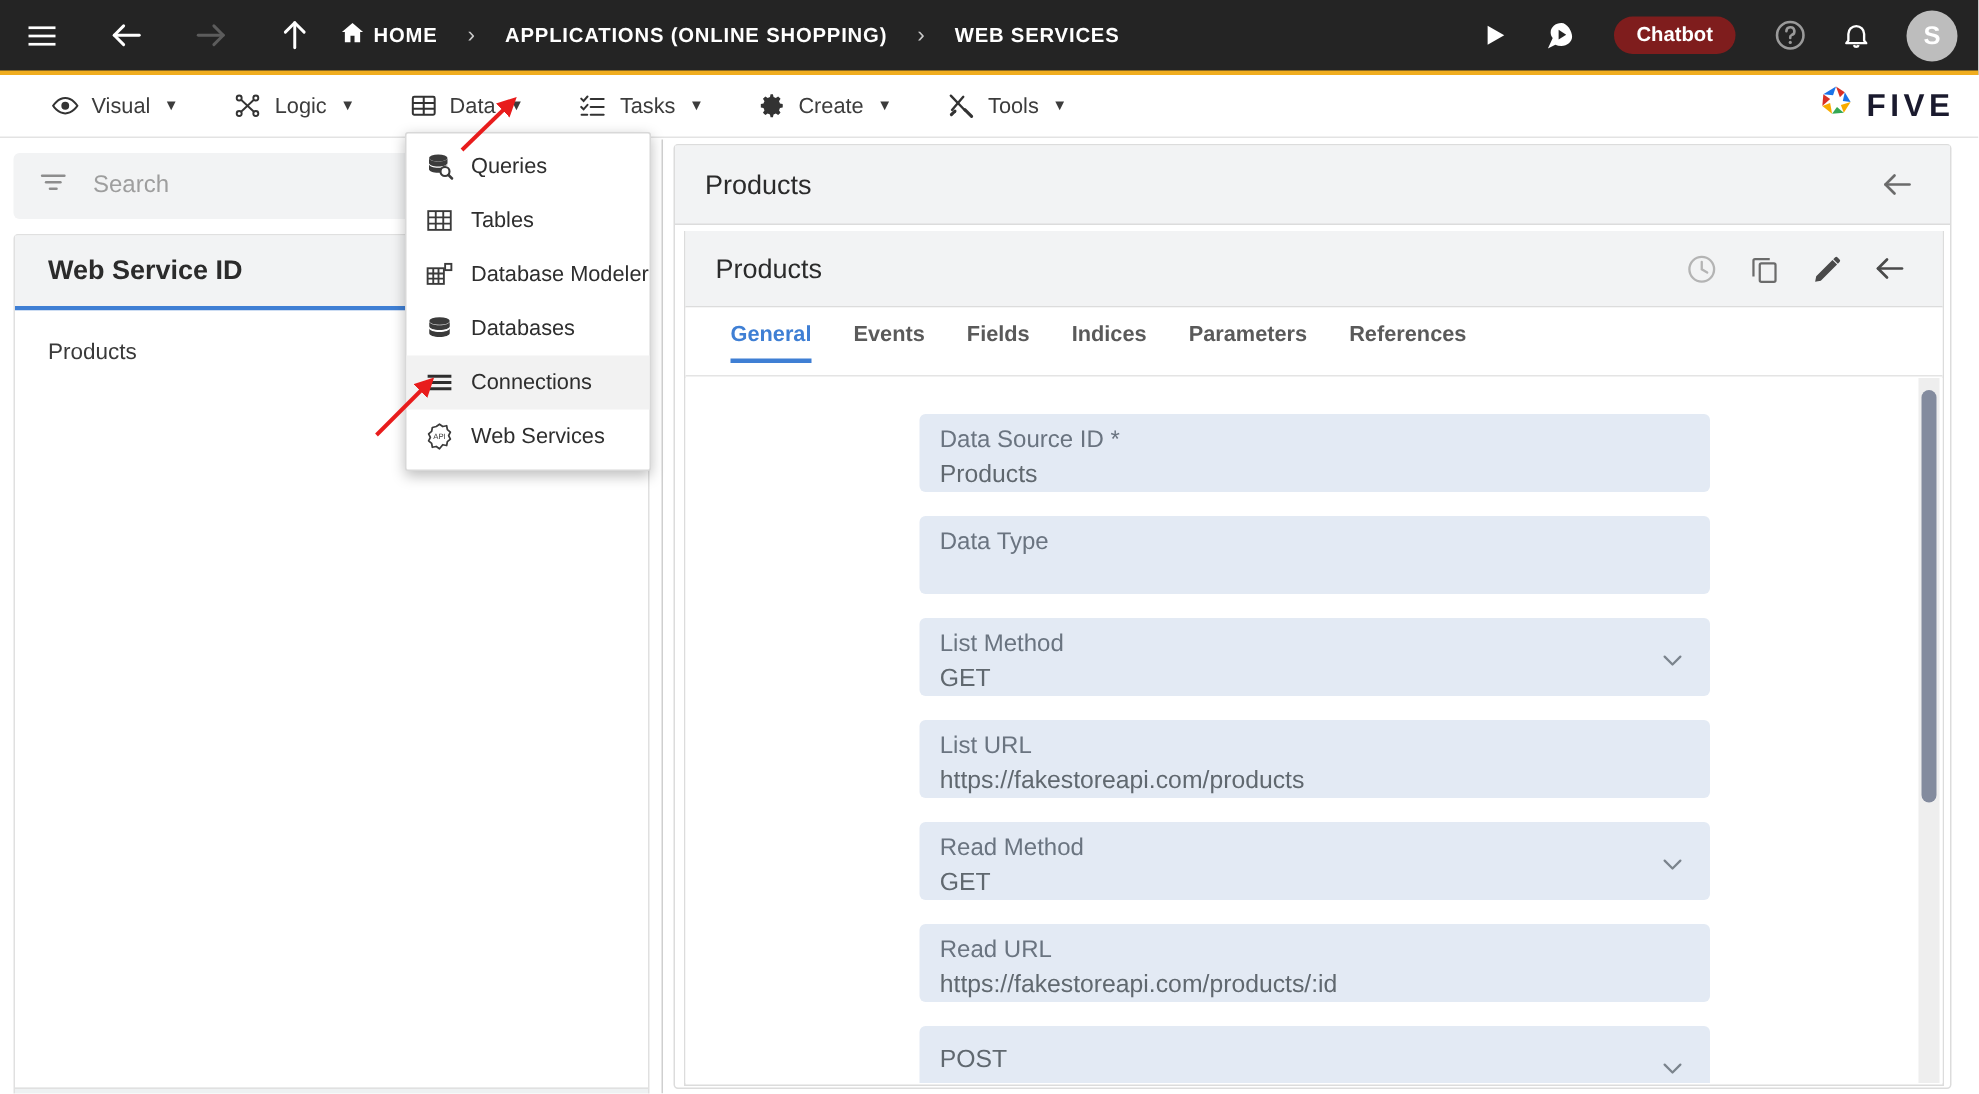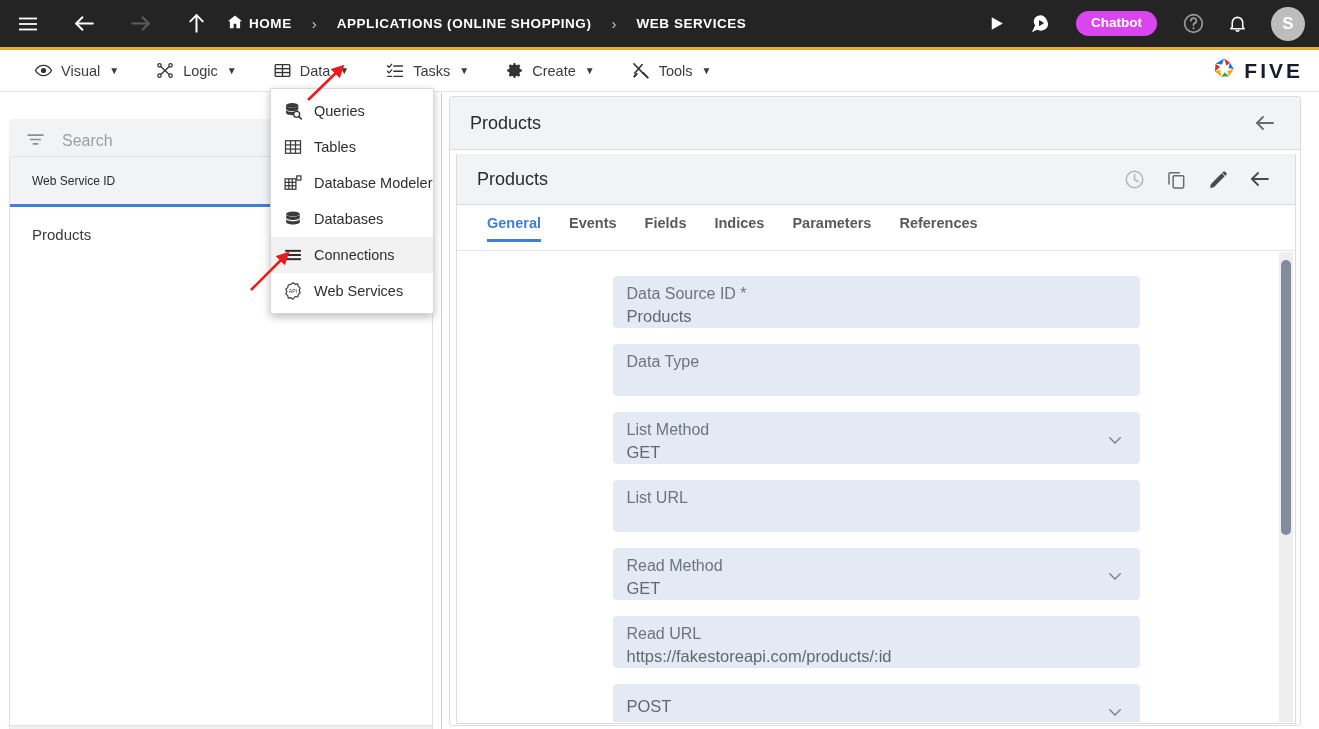--- a/index.html
+++ b/index.html
@@ -35,21 +35,21 @@
     align-items: center; height: 50px;
   }
   #topbar-right {
     margin-left: auto; display: flex; align-items: center; gap: 0; padding-right: 14px;
   }
   .tbr-btn {
     width: 44px; height: 50px; display: flex; align-items: center;
     justify-content: center; color: #ffffff;
   }
   #chatbot-pill {
-    background: #d946ef; color: #ffffff; font-size: 13.5px; font-weight: bold;
+    background: #7f1d1d; color: #ffffff; font-size: 13.5px; font-weight: bold;
     border-radius: 14px; padding: 5px 15px 6px; margin: 0 14px; line-height: 1.1;
   }
   #help-btn { color: #9a9a9a; }
   #avatar {
     width: 34px; height: 34px; border-radius: 50%; background: #bdbdbd;
     color: #ffffff; font-size: 17px; font-weight: bold; display: flex;
     align-items: center; justify-content: center; margin-left: 12px;
   }
 
   
@@ -71,37 +71,37 @@
     font-size: 21px; letter-spacing: 3px; color: #1a1a2e; font-weight: 700;
     font-family: "Liberation Sans", sans-serif;
   }
 
   
   #leftpanel {
     position: absolute; left: 0; top: 93px; width: 442px; height: 636px;
     background: #ffffff; border-right: 1px solid #cfcfcf;
   }
   #search-box {
-    position: absolute; left: 9px; top: 26px; width: 424px; height: 44px;
+    position: absolute; left: 9px; top: 9px; width: 424px; height: 44px;
     background: #f2f3f4; border-radius: 4px; display: flex;
     align-items: center; padding: 0 16px; gap: 16px;
   }
   #search-input {
     border: none; outline: none; background: transparent; flex: 1;
     font-family: "Liberation Sans", sans-serif; font-size: 16px; color: #444;
   }
   #search-input::placeholder { color: #9e9e9e; }
   #grid-card {
     position: absolute; left: 9px; top: 63px; width: 424px; height: 616px;
     background: #ffffff; border: 1px solid #e0e0e0; border-radius: 3px;
   }
   #grid-head {
     height: 50px; background: #f2f3f4; border-bottom: 3px solid #3f7fd4;
     display: flex; align-items: center; padding: 0 22px;
-    font-size: 12px; font-weight: normal; color: #2b2b2b; text-align: right;
+    font-size: 18px; font-weight: bold; color: #2b2b2b; text-align: right;
   }
   .grid-row {
     height: 54px; display: flex; align-items: center; padding: 0 22px;
     font-size: 15px; color: #3a3a3a; background: #ffffff;
   }
   #grid-footer {
     position: absolute; left: 0; bottom: 0; width: 100%; height: 46px;
     background: #eef1f2; border-top: 1px solid #e0e0e0; display: flex;
     align-items: center; justify-content: flex-end; padding-right: 22px;
     font-size: 14px; font-weight: bold; color: #2b2b2b;
@@ -467,20 +467,21 @@
             <div class="field-value">GET</div>
             <span class="chev">
               <svg width="18" height="18" viewBox="0 0 24 24" fill="none" stroke="currentColor" stroke-width="2" stroke-linecap="round" stroke-linejoin="round">
                   <polyline points="5,9 12,16 19,9"></polyline>
                 </svg>
             </span>
           </div>
 
           <div class="field">
             <div class="field-label">List URL</div>
+            <div class="field-value">https://fakestoreapi.com/products</div>
           </div>
 
           <div class="field">
             <div class="field-label">Read Method</div>
             <div class="field-value">GET</div>
             <span class="chev">
               <svg width="18" height="18" viewBox="0 0 24 24" fill="none" stroke="currentColor" stroke-width="2" stroke-linecap="round" stroke-linejoin="round">
                   <polyline points="5,9 12,16 19,9"></polyline>
                 </svg>
             </span>

